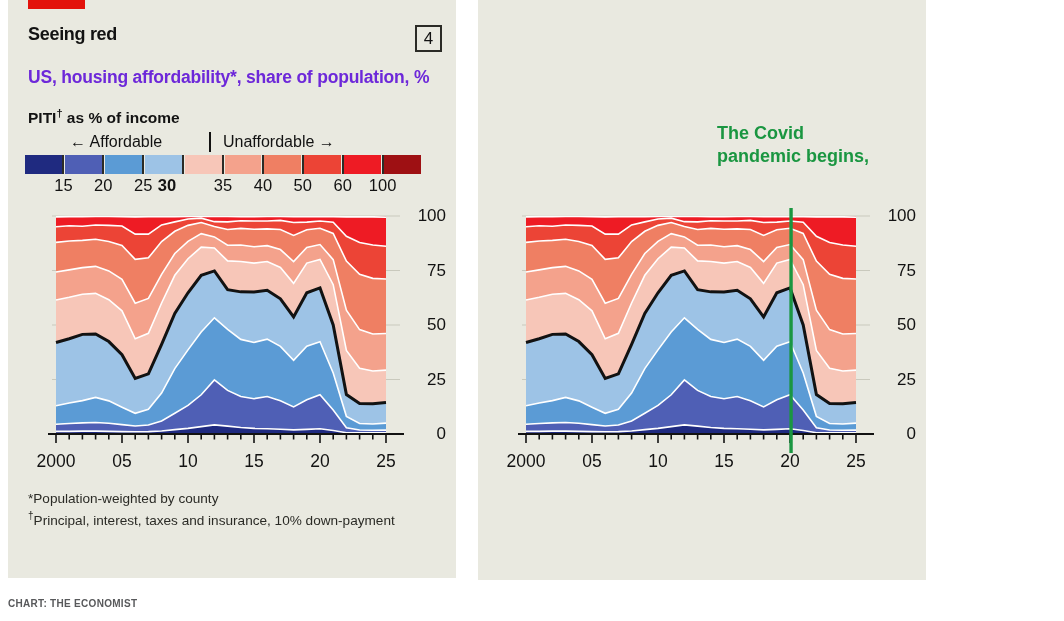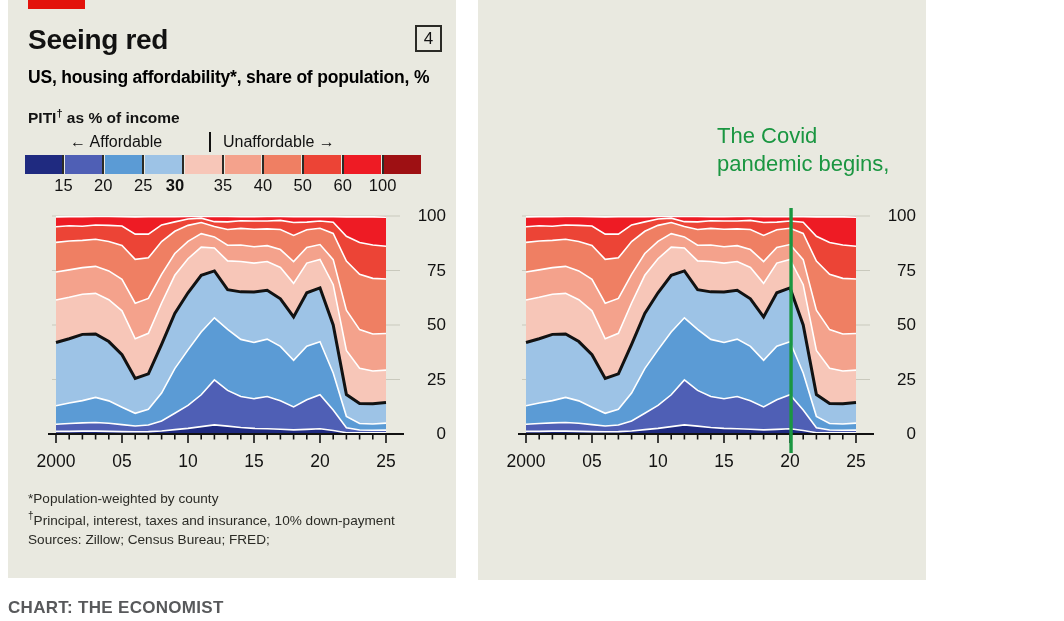--- a/index.html
+++ b/index.html
@@ -25,34 +25,34 @@
   #red-tab {
     position: absolute;
     left: 28px; top: 0;
     width: 57px; height: 9px;
     background: #e3120b;
   }
 
   
   #title {
     position: absolute; left: 28px; top: 24px;
-    font-size: 28px; font-weight: bold; color: #121212;
+    font-size: 18px; font-weight: bold; color: #121212;
     letter-spacing: -0.3px;
   }
   #chart-number-box {
     position: absolute; left: 415px; top: 25px;
     width: 27px; height: 27px;
     border: 2px solid #2b2b26;
     box-sizing: border-box;
     font-size: 17px; color: #121212;
     display: flex; align-items: center; justify-content: center;
   }
   #subtitle {
     position: absolute; left: 28px; top: 67px;
-    font-size: 17.5px; font-weight: bold; color: #000000;
+    font-size: 17.5px; font-weight: bold; color: #6d28d9;
     letter-spacing: -0.2px;
   }
   #legend-heading {
     position: absolute; left: 28px; top: 107px;
     font-size: 15.5px; font-weight: bold; color: #121212;
   }
   #legend-heading sup { font-size: 11px; }
 
   
   #legend-arrows {
@@ -113,35 +113,35 @@
     position: absolute;
     font-size: 17.5px; color: #121212;
     transform: translateX(-50%);
     top: 243px;
   }
 
   
   #covid-note {
     position: absolute; left: 717px; top: 122px;
     width: 210px;
-    font-size: 22px; font-weight: normal; line-height: 1.28;
+    font-size: 18px; font-weight: bold; line-height: 1.28;
     color: #1a9641;
   }
 
   
   #footnotes {
     position: absolute; left: 28px; top: 489px;
     font-size: 13.6px; line-height: 1.47; color: #2b2b26;
   }
   #footnotes sup { font-size: 10px; }
   #footnotes .ital { font-style: italic; }
 
   #credit {
     position: absolute; left: 8px; top: 598px;
-    font-size: 17px; font-weight: bold; color: #58595b;
+    font-size: 10px; font-weight: bold; color: #58595b;
     letter-spacing: 0.3px;
   }
 </style>
 </head>
 <body>
 
 <div class="panel" id="panel-left"></div>
 <div class="panel" id="panel-right"></div>
 
 <div id="red-tab"></div>
@@ -180,21 +180,21 @@
     <div class="swatch" style="background: rgb(236, 68, 54); flex: 1 1 0px;"></div>
     <div class="sep"></div>
     <div class="swatch" style="background: rgb(238, 27, 36); flex: 1 1 0px;"></div>
     <div class="sep"></div>
     <div class="swatch" style="background: rgb(158, 16, 19); flex: 1 1 0px;"></div>
   </div>
 <div id="legend-ticks">
     <span style="left: 38.4px;">15</span>
     <span style="left: 78.3px;">20</span>
     <span style="left: 118.2px;">25</span>
-    <span class="bold" style="left: 150px;">30</span>
+    <span class="bold" style="left: 142px;">30</span>
     <span style="left: 198px;">35</span>
     <span style="left: 237.9px;">40</span>
     <span style="left: 277.8px;">50</span>
     <span style="left: 317.7px; text-align: center;">60</span>
     <span style="left: 357.6px;">100</span>
   </div>
 
 <div class="plot" id="plot-left"><svg width="400" height="285">
       <line x1="24" x2="372" y1="226" y2="226" stroke="#121212" stroke-width="2"></line>
       <line x1="24" x2="372" y1="171.5" y2="171.5" stroke="#c9c9bd" stroke-width="1"></line>
@@ -306,16 +306,15 @@
     </svg><div class="axis-label" style="left: 376px; width: 42px; top: 226px;">0</div><div class="axis-label" style="left: 376px; width: 42px; top: 171.5px;">25</div><div class="axis-label" style="left: 376px; width: 42px; top: 117px;">50</div><div class="axis-label" style="left: 376px; width: 42px; top: 62.5px;">75</div><div class="axis-label" style="left: 376px; width: 42px; top: 8px;">100</div><div class="xtick-label" style="left: 28px;">2000</div><div class="xtick-label" style="left: 94px;">05</div><div class="xtick-label" style="left: 160px;">10</div><div class="xtick-label" style="left: 226px;">15</div><div class="xtick-label" style="left: 292px;">20</div><div class="xtick-label" style="left: 358px;">25</div></div>
 
 <div id="covid-note">
   <div>The Covid</div>
   <div>pandemic begins,</div>
 </div>
 
 <div id="footnotes">
   <div>*Population-weighted by county</div>
   <div><sup>†</sup><span>Principal, interest, taxes and insurance, 10% down-payment</span></div>
-  <div>Sources: Zillow; Census Bureau; FRED;</div>
 </div>
 
 <div id="credit">CHART: THE ECONOMIST</div>
 
 </body></html>

